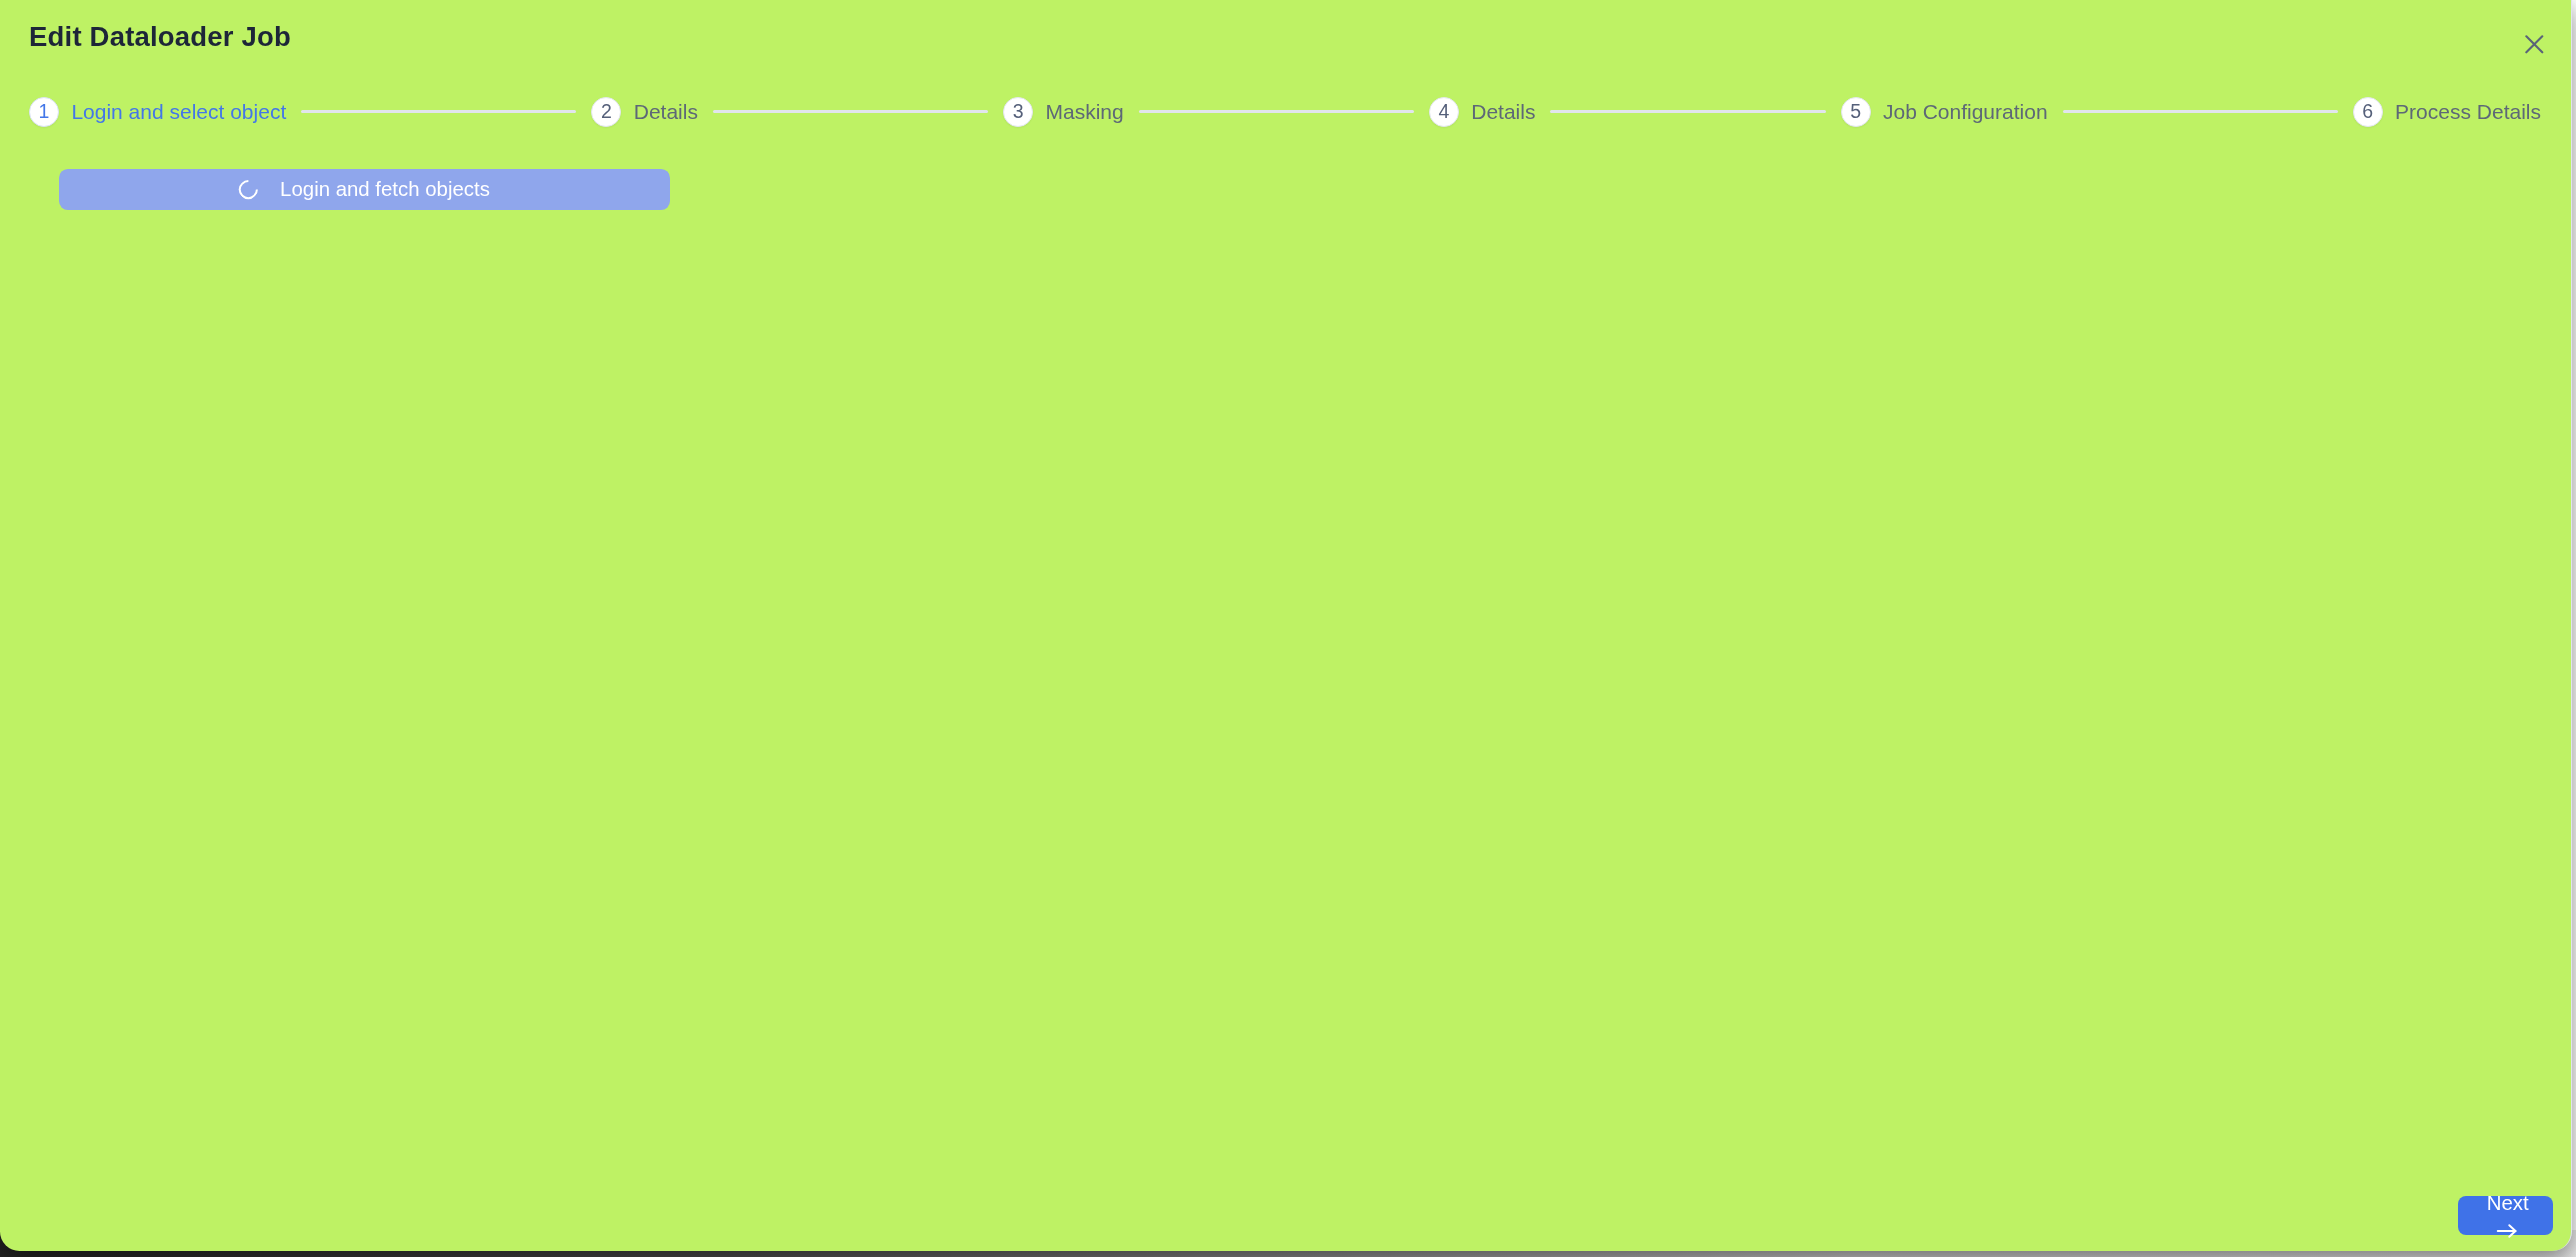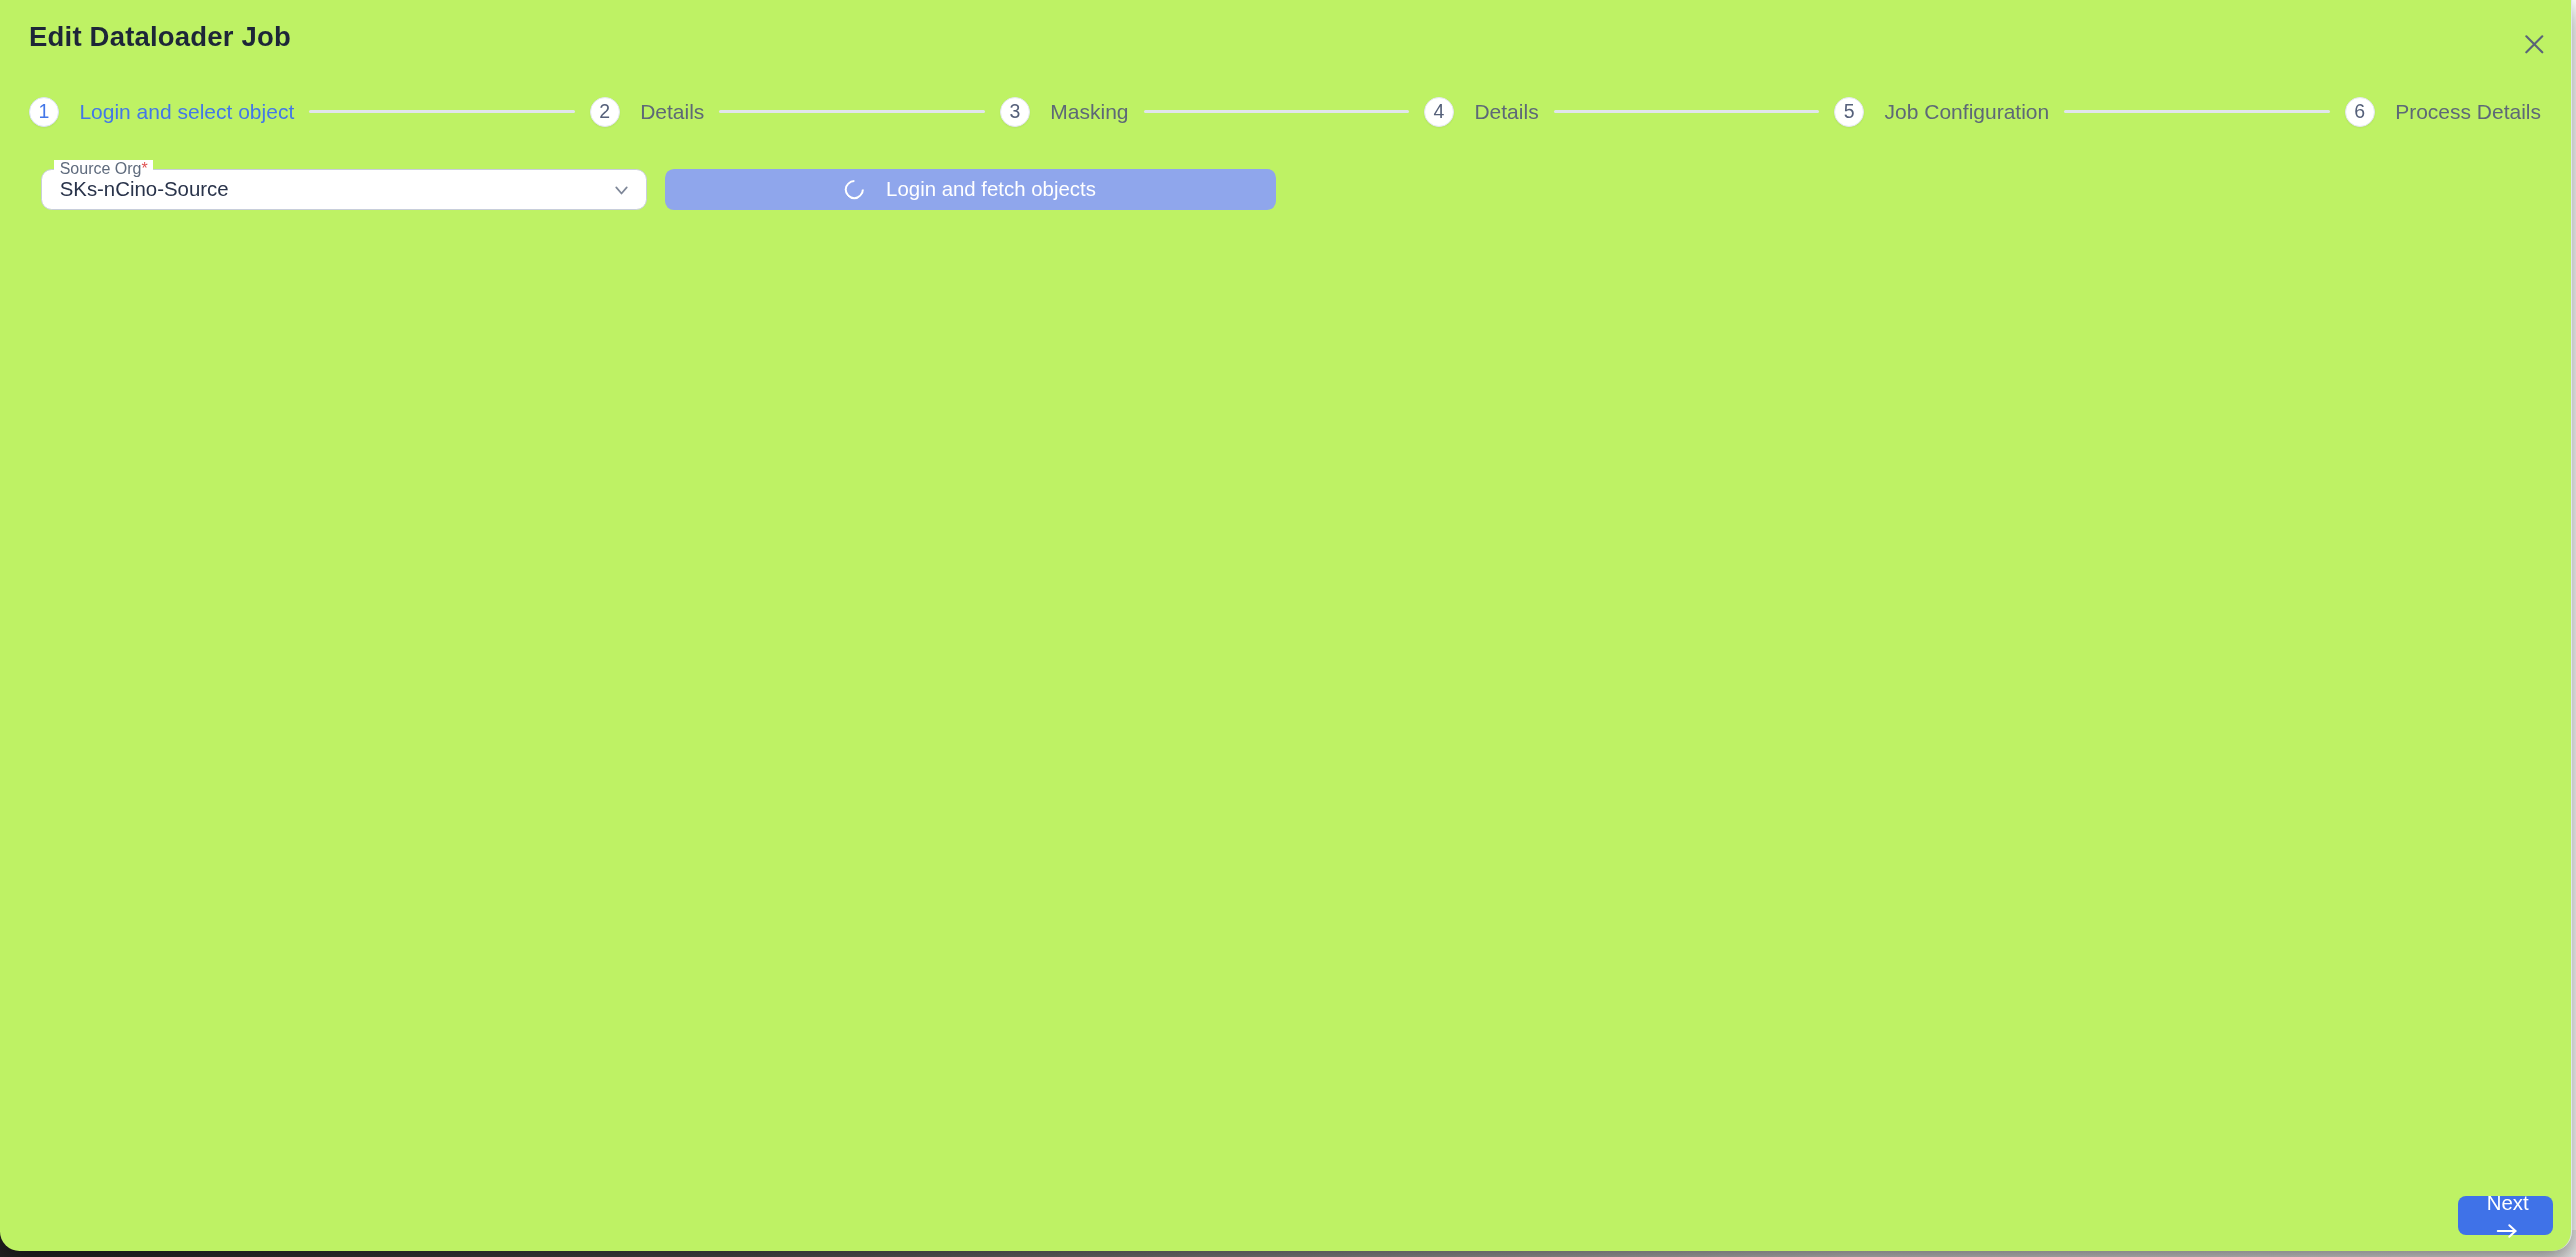--- a/index.html
+++ b/index.html
@@ -36,21 +36,21 @@
     display:flex; align-items:center;
   }
   .step { display:flex; align-items:center; gap:12.4px; flex:0 0 auto; cursor:pointer; }
   .step-circle {
     width:30px; height:30px; border-radius:50%;
     border:1.8px solid #e3e7ef; background:#fff;
     display:flex; align-items:center; justify-content:center;
     font-size:19.5px; color:#55607a;
     box-shadow:0 0.9px 1.8px rgba(30,40,70,0.06);
   }
-  .step-label { font-size:21px; color:#5d6877; white-space:nowrap;margin-left:8px; }
+  .step-label { font-size:21px; color:#5d6877; white-space:nowrap; }
   .step.active .step-circle { color:#4377e8; border-color:#dbe3f6; }
   .step.active .step-label  { color:#4377e8; }
   .step-connector {
     flex:1 1 auto; height:2.7px; margin:0 15px;
     background:#e1e5ec; border-radius:2.7px;
   }
 
   
   .form-row {
     position:absolute; left:41px; top:169px; display:flex; align-items:stretch;
@@ -163,29 +163,20 @@
       <span class="step-circle">
           <span>6</span>
         </span>
       <span class="step-label">Process Details</span>
     </div>
 
   </div>
 
   <div class="form-row">
 
-    <div class="select-field">
-      <span class="field-label"><span>Source Org</span><span class="req">*</span></span>
-      <div class="field-value">SKs-nCino-Source</div>
-      <span class="chevron">
-        <svg width="21" height="21" viewBox="0 0 24 24">
-          <polyline points="6,9 12,16 18,9" fill="none" stroke="#7f8899" stroke-width="2" stroke-linecap="round" stroke-linejoin="round"></polyline>
-        </svg>
-      </span>
-    </div>
 
 
     <button class="fetch-btn" disabled="">
       <span class="spinner"></span>
       <span>Login and fetch objects</span>
     </button>
 
   </div>
 
   <button class="next-btn">

